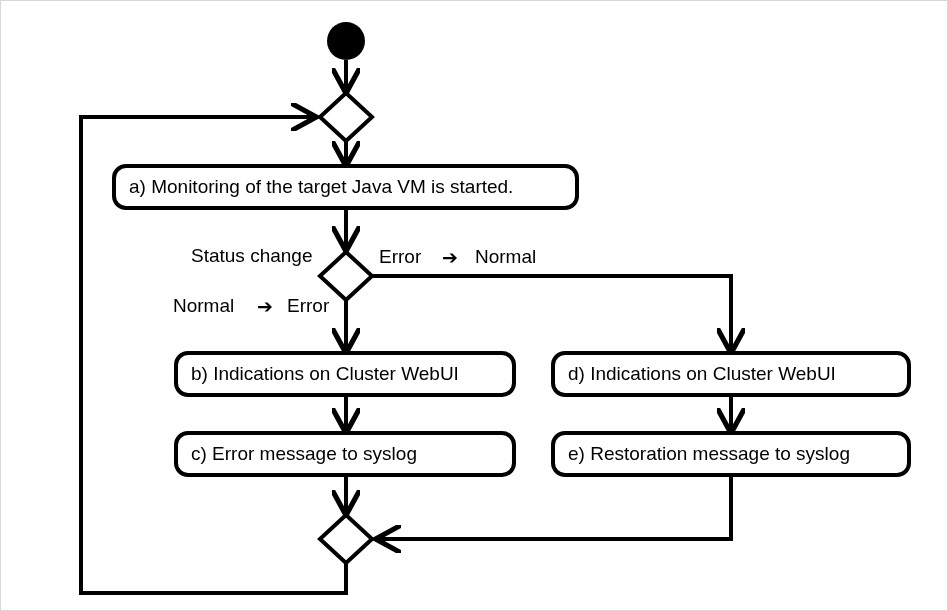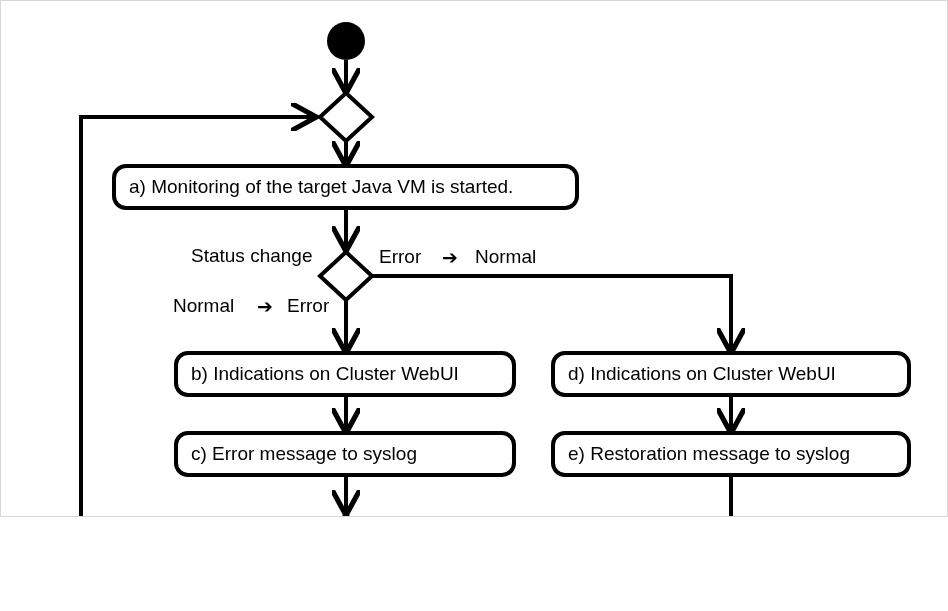--- a/index.html
+++ b/index.html
@@ -7,21 +7,21 @@
     margin: 0;
     padding: 0;
     background: #ffffff;
   }
   body {
     font-family: "Liberation Sans", sans-serif;
   }
   #canvas-frame {
     position: relative;
     width: 948px;
-    height: 517px;
+    height: 611px;
     background: #ffffff;
     box-sizing: border-box;
     border: 1px solid #d8d8d8;
     overflow: hidden;
   }
   svg.diagram {
     display: block;
     width: 948px;
     height: 611px;
   }

